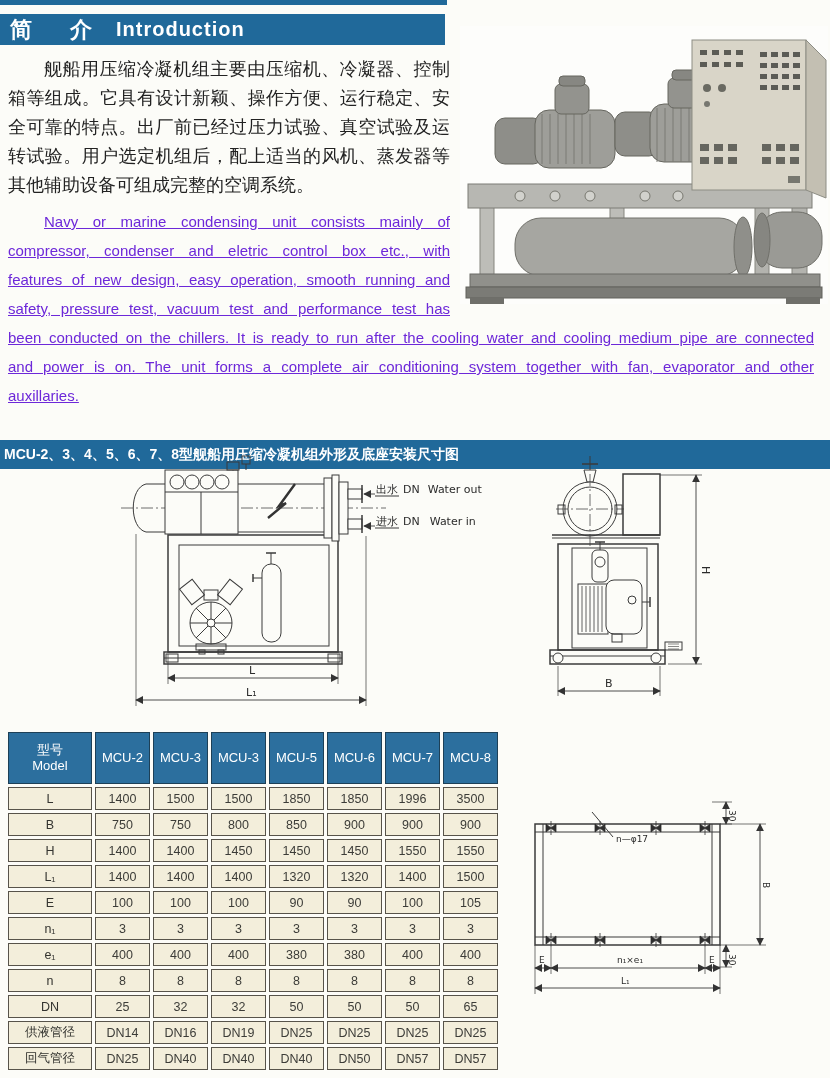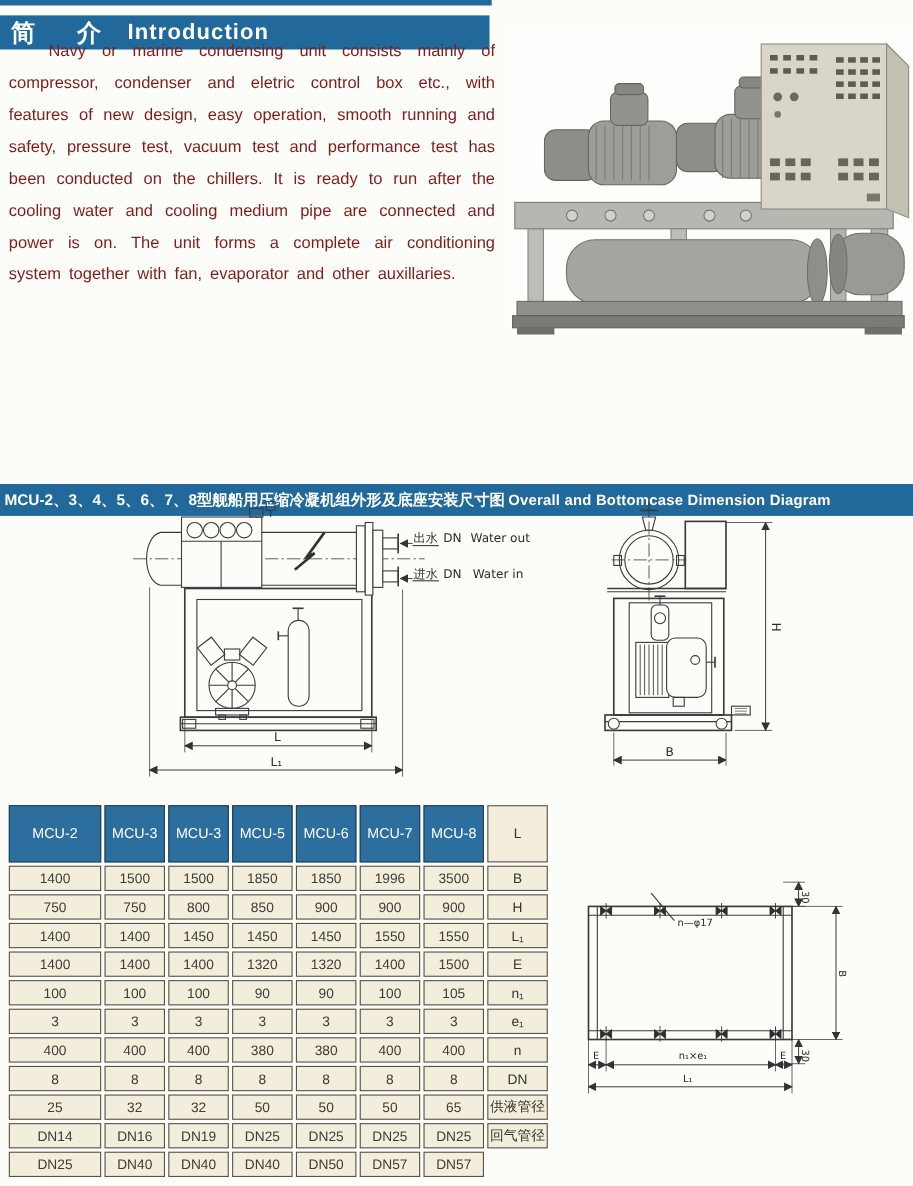--- a/index.html
+++ b/index.html
@@ -11,21 +11,21 @@
   .banner1 .zh{font-size:22px;font-weight:bold;letter-spacing:8px;}
   .banner1 .en{font-size:20px;font-weight:bold;letter-spacing:1px;text-align:center;}
   .banner2{position:absolute;left:0;top:404px;width:830px;height:29px;padding-left:4px;box-sizing:border-box;margin-top:36px;}
   .banner2 .zh{font-size:14px;font-weight:bold;}
   .banner2 .en{font-size:13.5px;font-weight:bold;margin-left:3px;letter-spacing:0.2px;}
   .content{position:absolute;left:8px;top:24px;width:820px;}
   .photo{float:right;width:368px;height:278px;margin:2px 0 6px 10px;}
   .para-zh{margin:30px 0 0 0;font-family:"DejaVu Serif",serif;font-size:18px;line-height:29px;
            text-align:justify;text-indent:2em;color:#222;}
   .para-en{margin:8px 14px 0 0;font-size:15px;line-height:29px;text-align:justify;text-indent:2.4em;
-           color:#7f1d1d;word-spacing:3px;}
+           color:#6d28d9;word-spacing:3px;text-decoration:underline;}
   svg text{font-family:"DejaVu Sans",sans-serif;fill:#2b2b2b;}
   .dwg{position:absolute;}
   .ln{stroke:#3b3b3b;stroke-width:1;fill:none;}
   .lnt{stroke:#3b3b3b;stroke-width:1.5;fill:none;}
   .wfill{fill:#fcfcf8;stroke:#3b3b3b;stroke-width:1;}
   .cl{stroke:#4a4a4a;stroke-width:0.8;fill:none;stroke-dasharray:12 3 2 3;}
   .dim{stroke:#3b3b3b;stroke-width:0.9;fill:none;}
   .ext{stroke:#3b3b3b;stroke-width:0.7;fill:none;}
   .dtxt{font-size:11px;}
   .stxt{font-size:9px;}
@@ -137,26 +137,26 @@
         <rect x="302" y="118" width="9" height="7"></rect>
           <rect x="316" y="118" width="9" height="7"></rect>
         <rect x="330" y="118" width="9" height="7"></rect>
         <rect x="302" y="131" width="9" height="7"></rect>
           <rect x="316" y="131" width="9" height="7"></rect>
         <rect x="330" y="131" width="9" height="7"></rect>
       </g>
       <rect x="328" y="150" width="12" height="7" fill="#77776f"></rect>
     </svg>
 
+    <p class="para-zh">舰船用压缩冷凝机组主要由压缩机、冷凝器、控制箱等组成。它具有设计新颖、操作方便、运行稳定、安全可靠的特点。出厂前已经过压力试验、真空试验及运转试验。用户选定机组后，配上适当的风机、蒸发器等其他辅助设备可组成完整的空调系统。</p>
     <p class="para-en">Navy or marine condensing unit consists mainly of compressor, condenser and eletric control box etc., with features of new design, easy operation, smooth running and safety, pressure test, vacuum test and performance test has been conducted on the chillers. It is ready to run after the cooling water and cooling medium pipe are connected and power is on. The unit forms a complete air conditioning system together with fan, evaporator and other auxillaries.</p>
   </div>
 
   <div class="banner banner2">
     <span class="zh">MCU-2、3、4、5、6、7、8型舰船用压缩冷凝机组外形及底座安装尺寸图</span>
-    <span class="en">Overall and Bottomcase Dimension Diagram</span>
   </div>
 
   <svg class="dwg" style="left:96px;top:442px;" width="410" height="290" viewBox="0 0 410 290">
 
     <rect x="72" y="93" width="170" height="117" class="lnt"></rect>
     <rect x="83" y="103" width="150" height="101" class="ln"></rect>
 
     <path d="M50,42 H230 V90 H50 C33,86 33,46 50,42 Z" class="wfill"></path>
     <line x1="25" y1="66" x2="290" y2="66" class="cl"></line>
     <rect x="228" y="36" width="8" height="60" class="wfill"></rect>
@@ -358,20 +358,24 @@
     <line x1="51" y1="176" x2="205" y2="176" class="dim" marker-start="url(#ar)" marker-end="url(#ar)"></line>
     <line x1="205" y1="176" x2="220" y2="176" class="dim" marker-start="url(#ar)" marker-end="url(#ar)"></line>
     <text x="39" y="171" class="stxt">E</text>
     <text x="117" y="171" class="stxt">n₁×e₁</text>
     <text x="209" y="171" class="stxt">E</text>
     <line x1="35" y1="196" x2="220" y2="196" class="dim" marker-start="url(#ar)" marker-end="url(#ar)"></line>
     <text x="121" y="192" class="stxt">L₁</text>
   </svg>
 
   <div class="spec-table">
+      <div class="tcell th">
+        <div>型号</div>
+        <div>Model</div>
+      </div>
       <div class="tcell th">MCU-2</div>
       <div class="tcell th">MCU-3</div>
       <div class="tcell th">MCU-3</div>
       <div class="tcell th">MCU-5</div>
       <div class="tcell th">MCU-6</div>
       <div class="tcell th">MCU-7</div>
       <div class="tcell th">MCU-8</div>
       <div class="tcell tlabel">L</div>
       <div class="tcell td">1400</div>
       <div class="tcell td">1500</div>

